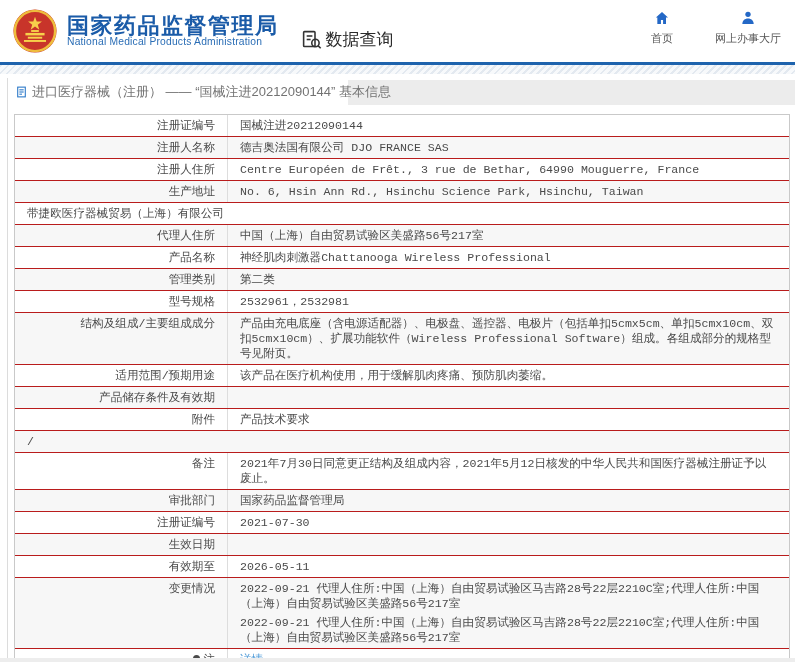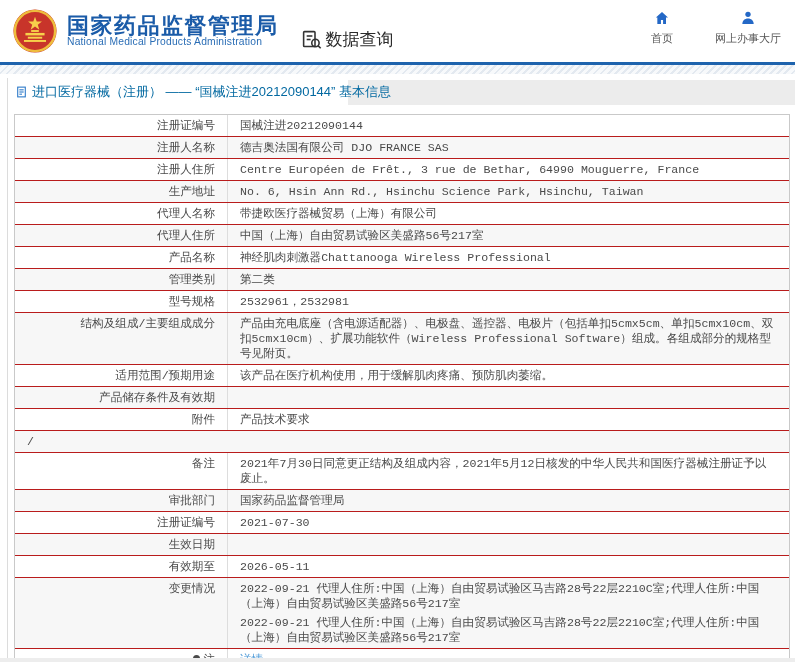--- a/index.html
+++ b/index.html
@@ -24,21 +24,21 @@
   .nav-label{font-size:11px;color:#555;margin-top:5px;white-space:nowrap;}
   
   .blue-rule{height:3px;background:#1e63ad;}
   .hatch-strip{height:9px;background:repeating-linear-gradient(135deg,#e3e9f0 0 2px,#f7f9fb 2px 5px);}
   .white-gap{height:4px;background:#fff;}
   
   .panel{margin-left:7px;border-left:1px solid #dcdcdc;position:relative;min-height:580px;}
   .title-row{position:relative;height:28px;background:#fff;}
   .title-band{position:absolute;left:340px;right:0;top:2px;height:25px;background:#ececec;}
   .title-tab{position:relative;z-index:1;display:flex;align-items:center;height:100%;padding-left:7px;}
-  .page-title{font-size:13px;color:#0369a1;margin-left:4px;white-space:nowrap;}
+  .page-title{font-size:13px;color:#737373;margin-left:4px;white-space:nowrap;}
   
   .table-wrap{margin:8px 5px 0 6px;border:1px solid #c9c9c9;background:#fff;}
   .tr{display:flex;border-top:1px solid #b91c1c;background:#fff;}
   .tr:first-child{border-top:none;}
   .tr:nth-child(even){background:#f7f7f7;}
   .td{font-size:11.6px;color:#4a4a4a;line-height:15px;padding:3px 12px;box-sizing:border-box;font-family:Liberation Mono, monospace;}
   .td.label{flex:0 0 213px;text-align:right;border-right:1px solid #ddd;padding-right:12px;padding-left:6px;}
   .td.value{flex:1;min-height:15px;word-break:break-word;}
   .td.value .line{margin:0 0 4px 0;}
   .td.value .line:last-child{margin-bottom:0;}
@@ -120,21 +120,20 @@
       </div>
       <div class="tr">
         <div class="td label">注册人住所</div>
         <div class="td value">Centre Européen de Frêt., 3 rue de Bethar, 64990 Mouguerre, France</div>
       </div>
       <div class="tr">
         <div class="td label">生产地址</div>
         <div class="td value">No. 6, Hsin Ann Rd., Hsinchu Science Park, Hsinchu, Taiwan</div>
       </div>
       <div class="tr">
-        <div class="td label">代理人名称</div>
         <div class="td value">带捷欧医疗器械贸易（上海）有限公司</div>
       </div>
       <div class="tr">
         <div class="td label">代理人住所</div>
         <div class="td value">中国（上海）自由贸易试验区美盛路56号217室</div>
       </div>
       <div class="tr">
         <div class="td label">产品名称</div>
         <div class="td value">神经肌肉刺激器Chattanooga Wireless Professional</div>
       </div>

